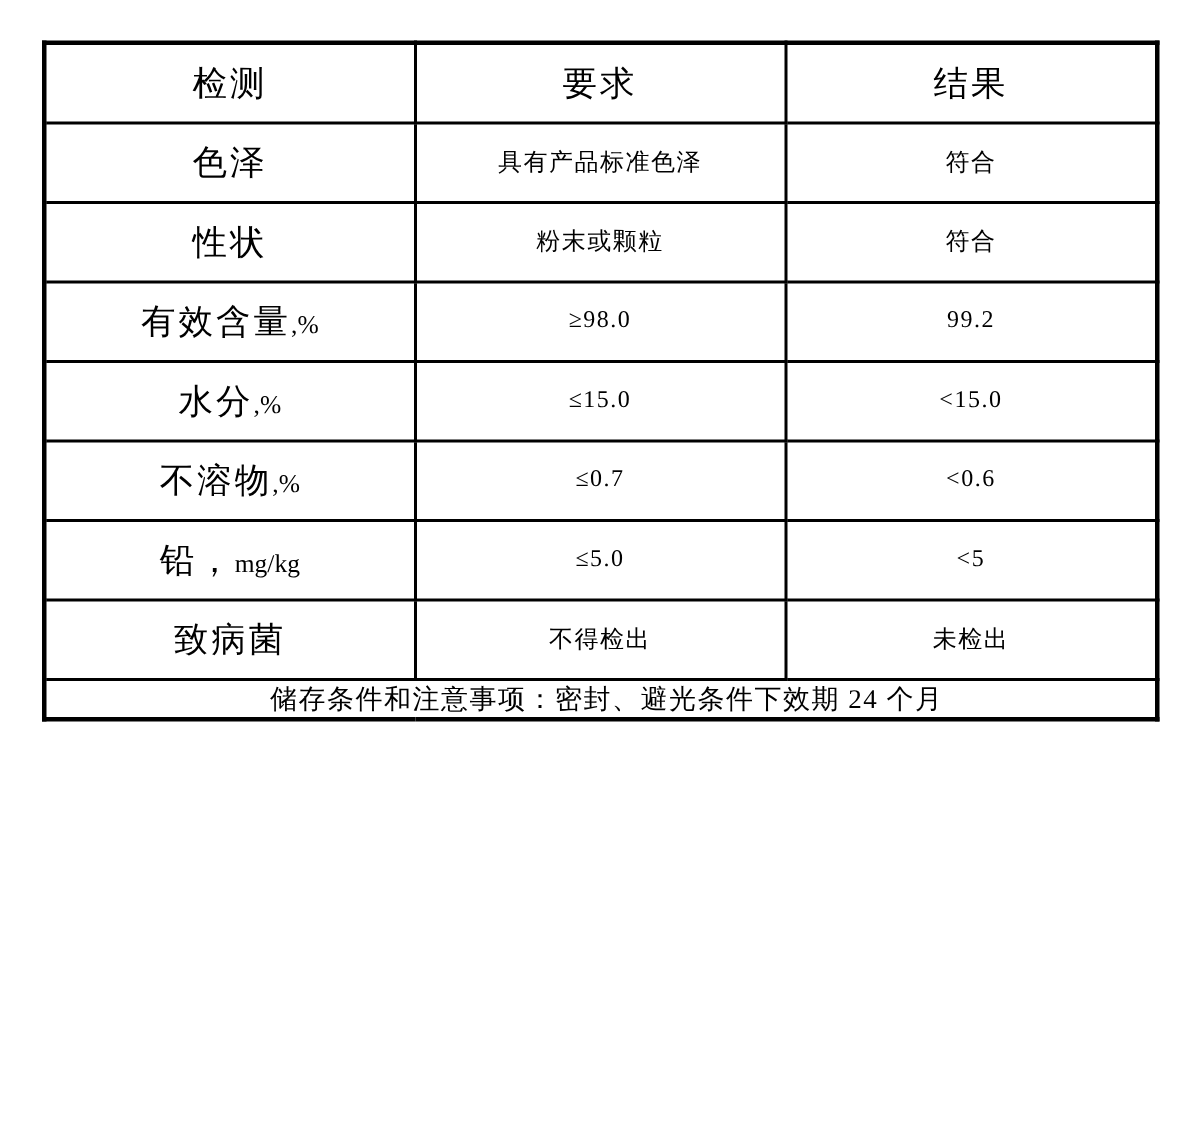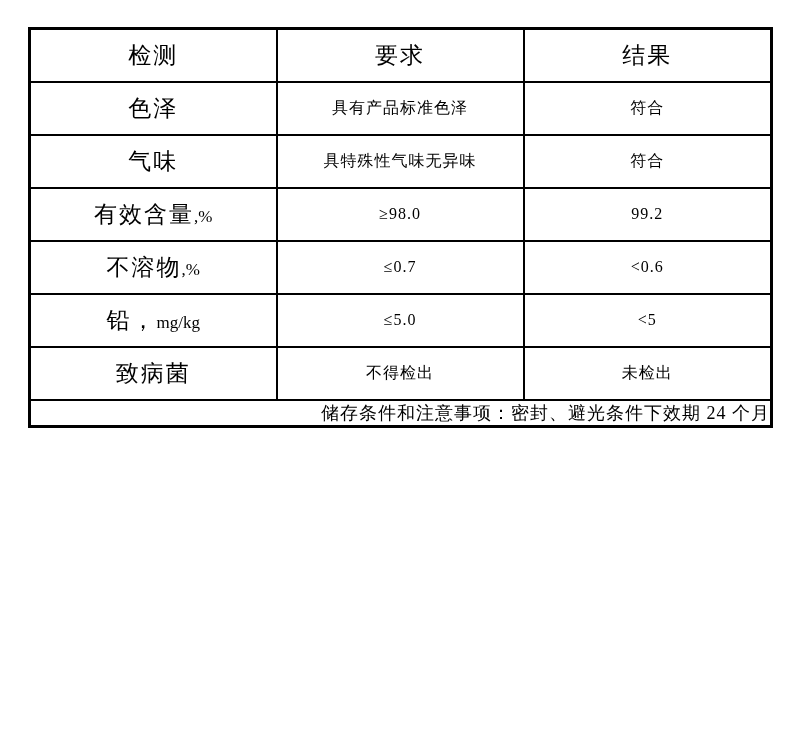--- a/index.html
+++ b/index.html
@@ -40,21 +40,21 @@
   .spec-table td .unit-suffix {
     font-size: 17px;
     letter-spacing: 0;
   }
   .spec-table td.value-cell {
     font-size: 16px;
     letter-spacing: 1px;
   }
   .spec-table tr.footer-row td {
     height: 26px;
-    text-align: right;
+    text-align: center;
     font-size: 18px;
     letter-spacing: 1px;
     padding: 0 0 0 8px;
   }
 </style>
 </head>
 <body>
 
 <div class="table-wrap">
   <table class="spec-table">
@@ -69,33 +69,38 @@
         <td>要求</td>
         <td>结果</td>
       </tr>
 
       <tr>
         <td><span>色泽</span><span class="unit-suffix"></span></td>
         <td class="value-cell">具有产品标准色泽</td>
         <td class="value-cell">符合</td>
       </tr>
 
-
       <tr>
-        <td><span>气味</span><span class="unit-suffix"></span></td>
-        <td class="value-cell">具特殊性气味无异味</td>
+        <td><span>性状</span><span class="unit-suffix"></span></td>
+        <td class="value-cell">粉末或颗粒</td>
         <td class="value-cell">符合</td>
       </tr>
+
 
       <tr>
         <td><span>有效含量</span><span class="unit-suffix">,%</span></td>
         <td class="value-cell">≥98.0</td>
         <td class="value-cell">99.2</td>
       </tr>
 
+      <tr>
+        <td><span>水分</span><span class="unit-suffix">,%</span></td>
+        <td class="value-cell">≤15.0</td>
+        <td class="value-cell">&lt;15.0</td>
+      </tr>
 
       <tr>
         <td><span>不溶物</span><span class="unit-suffix">,%</span></td>
         <td class="value-cell">≤0.7</td>
         <td class="value-cell">&lt;0.6</td>
       </tr>
 
 
       <tr>
         <td><span>铅，</span><span class="unit-suffix">mg/kg</span></td>

